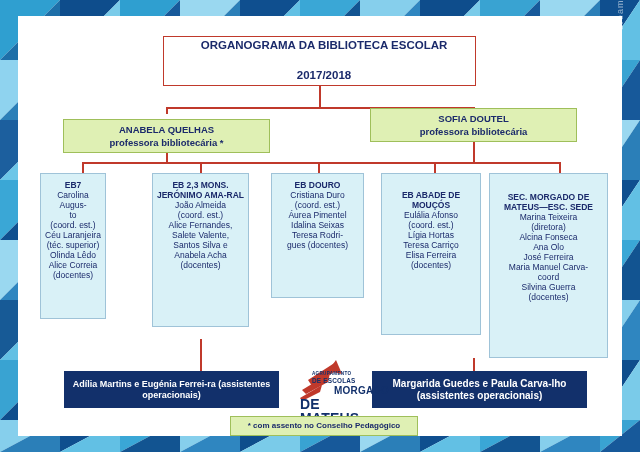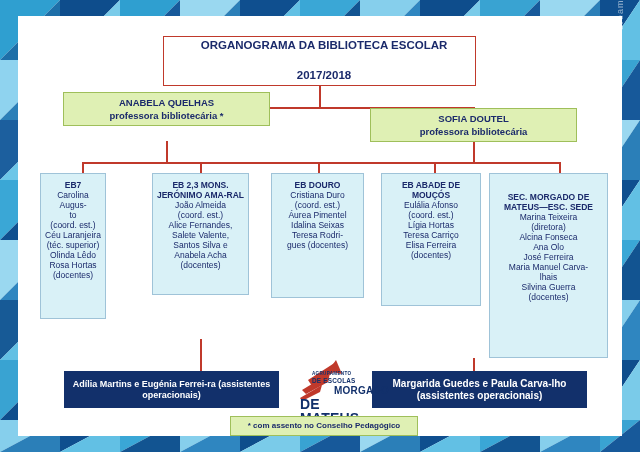--- a/index.html
+++ b/index.html
@@ -200,82 +200,82 @@
   <div class="ln lnv" style="left:559px;top:162px;height:11px;"></div>
 
   <div class="ln lnv" style="left:200px;top:339px;height:32px;"></div>
   <div class="ln lnv" style="left:473px;top:358px;height:13px;"></div>
 
   <div class="box title-box" style="left:163px;top:36px;width:313px;height:50px;font-size:11.5px;padding-left:9px;">
     <div>ORGANOGRAMA DA BIBLIOTECA ESCOLAR</div>
     <div style="margin-top:16px;font-weight:bold;">2017/2018</div>
   </div>
 
-  <div class="box green-box" style="left:63px;top:92px;width:207px;height:34px;font-size:9.5px;">
+  <div class="box green-box" style="left:63px;top:119px;width:207px;height:34px;font-size:9.5px;">
     <div class="ttl">ANABELA QUELHAS</div>
     <div class="ttl" style="margin-top:2px;">professora bibliotecária *</div>
   </div>
 
   <div class="box green-box" style="left:370px;top:108px;width:207px;height:34px;font-size:9.5px;">
     <div class="ttl">SOFIA DOUTEL</div>
     <div class="ttl" style="margin-top:2px;">professora bibliotecária</div>
   </div>
 
   <div class="box cyan-box" style="left:40px;top:173px;width:66px;height:146px;font-size:8.5px;padding:6px 3px;">
     <div class="ttl">EB7</div>
     <div>Carolina Augus-</div>
     <div>to</div>
     <div>(coord. est.)</div>
     <div>Céu Laranjeira</div>
     <div>(téc. superior)</div>
     <div>Olinda Lêdo</div>
-    <div>Rosa Hortas</div>
+    <div>Alice Correia</div>
     <div>(docentes)</div>
   </div>
 
-  <div class="box cyan-box" style="left:152px;top:173px;width:97px;height:122px;font-size:8.5px;padding:6px 3px;">
+  <div class="box cyan-box" style="left:152px;top:173px;width:97px;height:154px;font-size:8.5px;padding:6px 3px;">
     <div class="ttl">EB 2,3 MONS. JERÓNIMO AMA-RAL</div>
     <div>João Almeida</div>
     <div>(coord. est.)</div>
     <div>Alice Fernandes,</div>
     <div>Salete Valente,</div>
     <div>Santos Silva e</div>
     <div>Anabela Acha</div>
     <div>(docentes)</div>
   </div>
 
   <div class="box cyan-box" style="left:271px;top:173px;width:93px;height:125px;font-size:8.5px;padding:6px 3px;">
     <div class="ttl">EB DOURO</div>
     <div>Cristiana Duro</div>
     <div>(coord. est.)</div>
     <div>Áurea Pimentel</div>
     <div>Idalina Seixas</div>
     <div>Teresa Rodri-</div>
     <div>gues (docentes)</div>
   </div>
 
-  <div class="box cyan-box" style="left:381px;top:173px;width:100px;height:133px;font-size:8.5px;padding:6px 3px;">
+  <div class="box cyan-box" style="left:381px;top:173px;width:100px;height:162px;font-size:8.5px;padding:16px 3px;">
     <div class="ttl">EB ABADE DE MOUÇÓS</div>
     <div>Eulália Afonso</div>
     <div>(coord. est.)</div>
     <div>Lígia Hortas</div>
     <div>Teresa Carriço</div>
     <div>Elisa Ferreira</div>
     <div>(docentes)</div>
   </div>
 
   <div class="box cyan-box" style="left:489px;top:173px;width:119px;height:185px;font-size:8.5px;padding:18px 3px;">
     <div class="ttl">SEC. MORGADO DE MATEUS—ESC. SEDE</div>
     <div>Marina Teixeira</div>
     <div>(diretora)</div>
     <div>Alcina Fonseca</div>
     <div>Ana Olo</div>
     <div>José Ferreira</div>
     <div>Maria Manuel Carva-</div>
-    <div>lhais</div>
+    <div>coord</div>
     <div>Silvina Guerra</div>
     <div>(docentes)</div>
   </div>
 
   <div class="box navy-box" style="left:64px;top:371px;width:215px;height:37px;font-size:9px;padding:0 6px;">
     <div>Adília Martins e Eugénia Ferrei-ra (assistentes operacionais)</div>
   </div>
 
   <div class="box navy-box" style="left:372px;top:371px;width:215px;height:37px;font-size:10px;padding:0 6px;">
     <div>Margarida Guedes e Paula Carva-lho (assistentes operacionais)</div>

